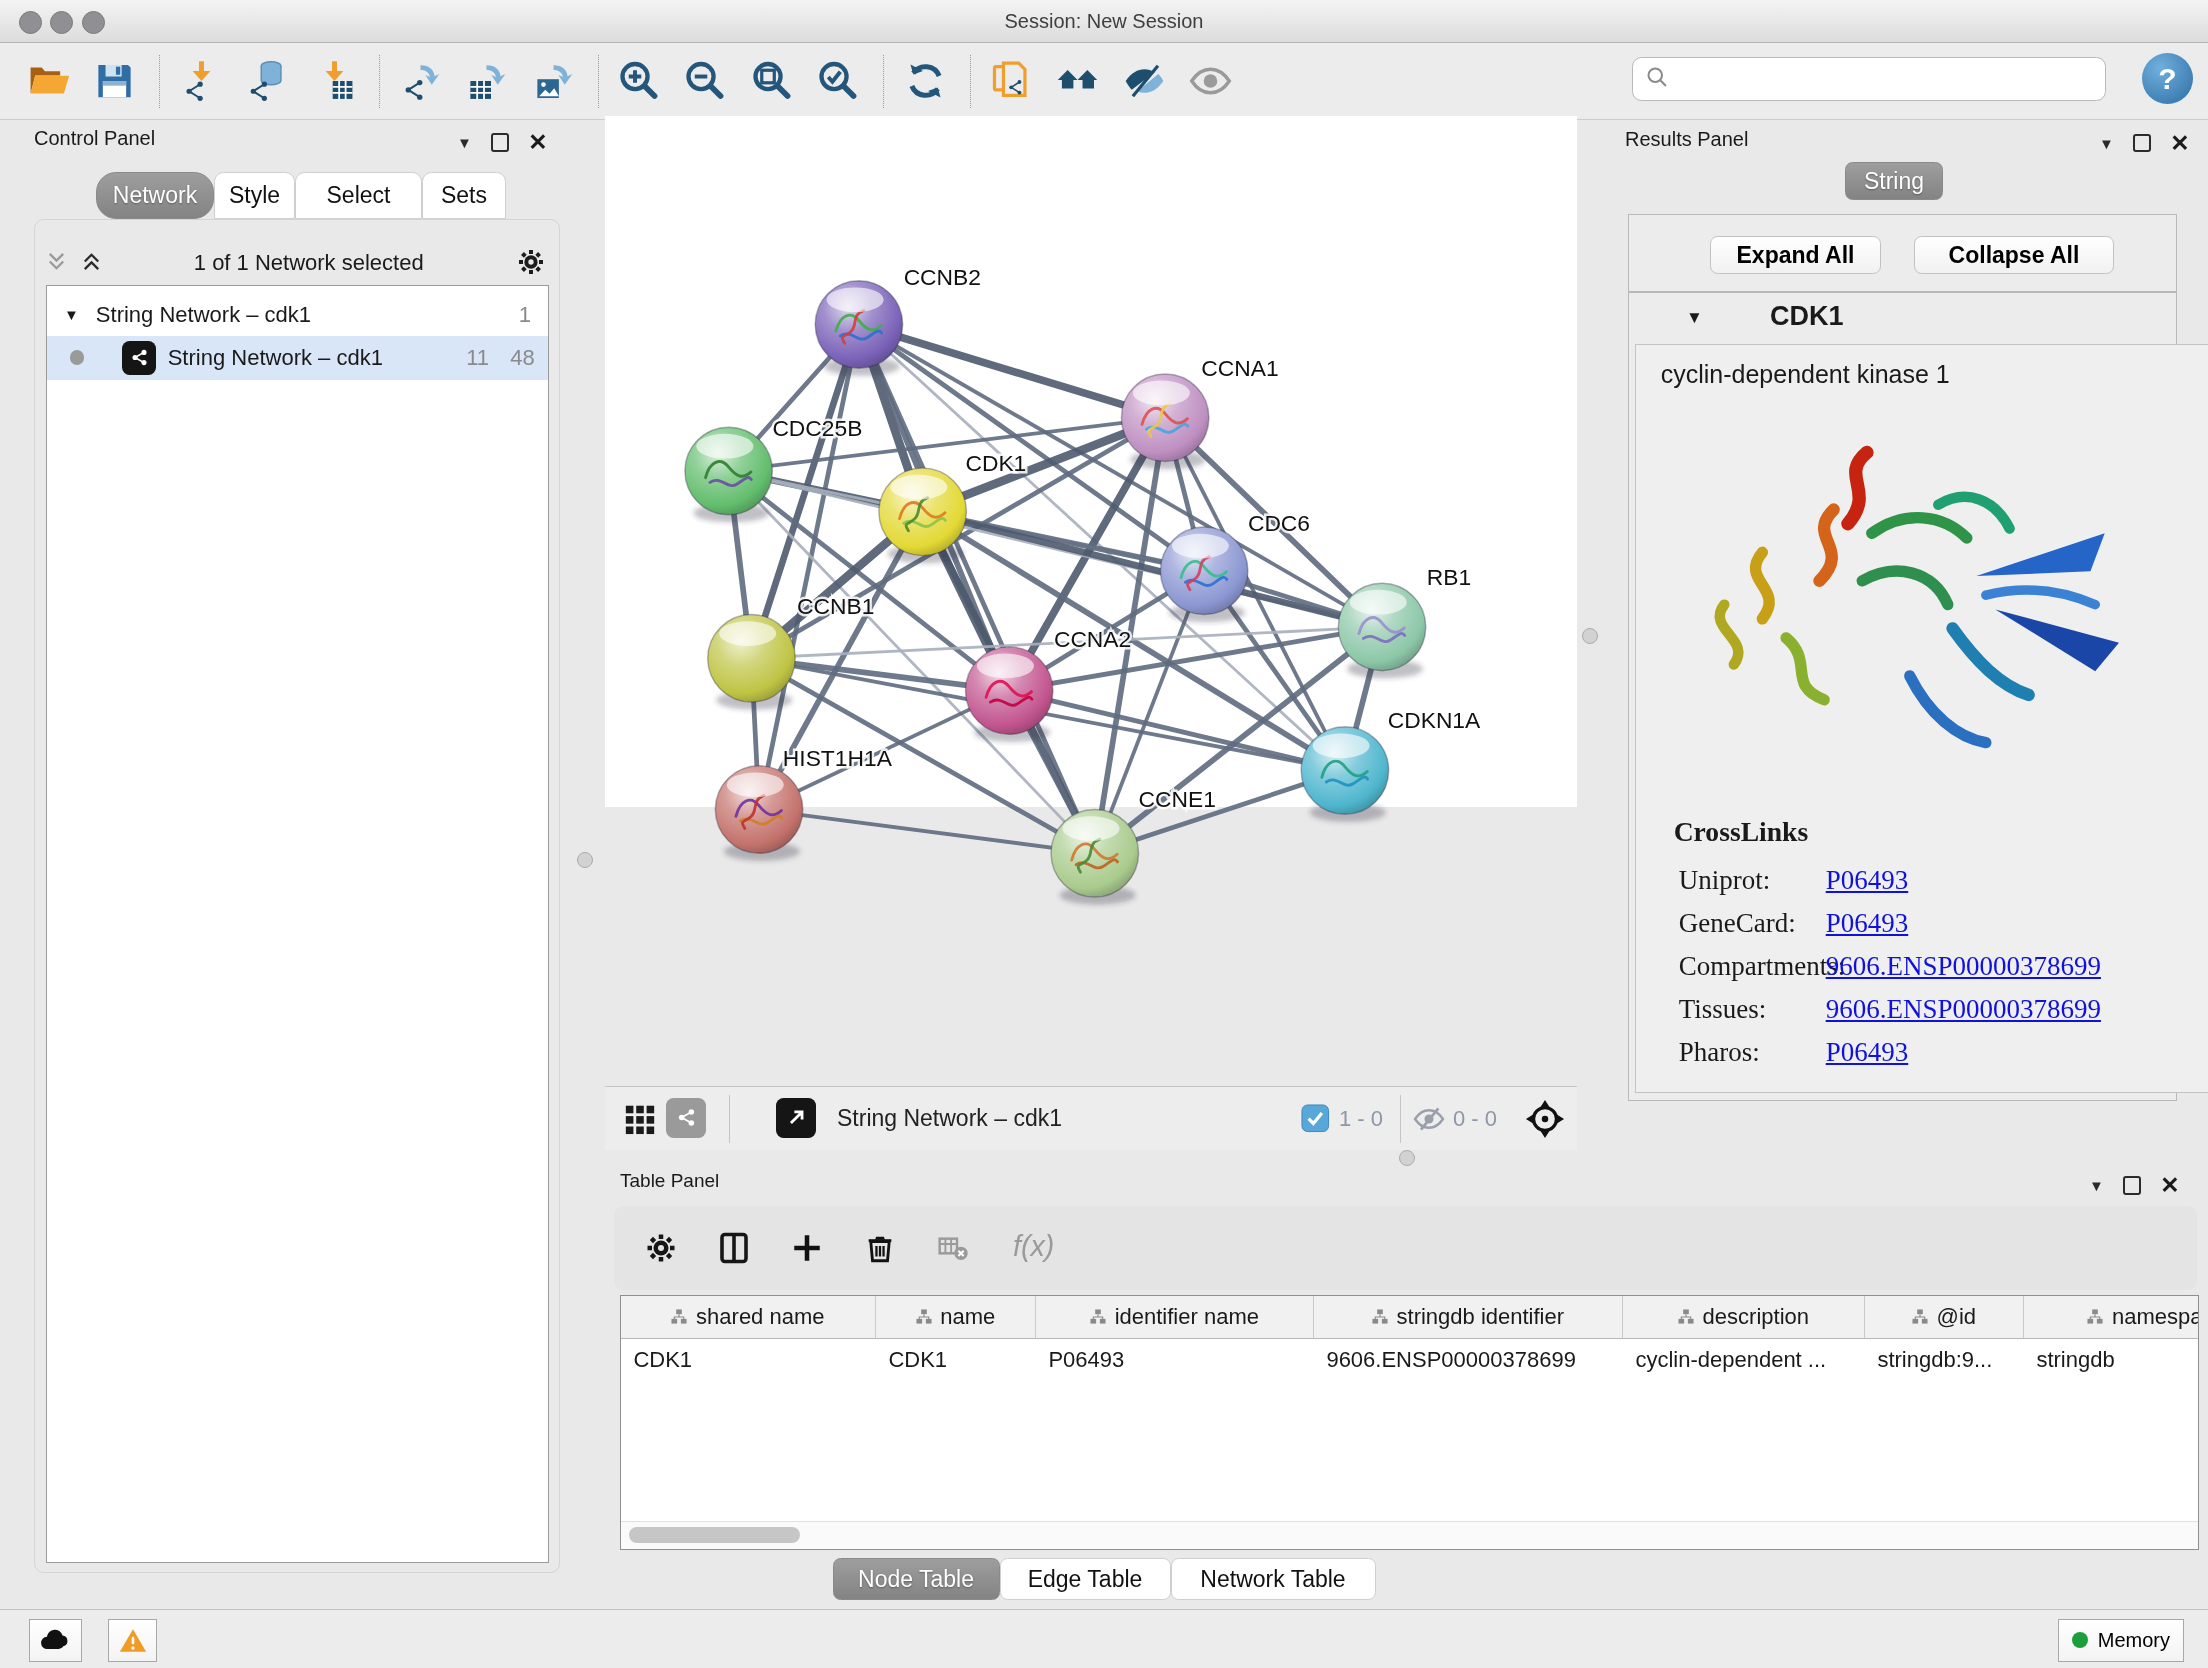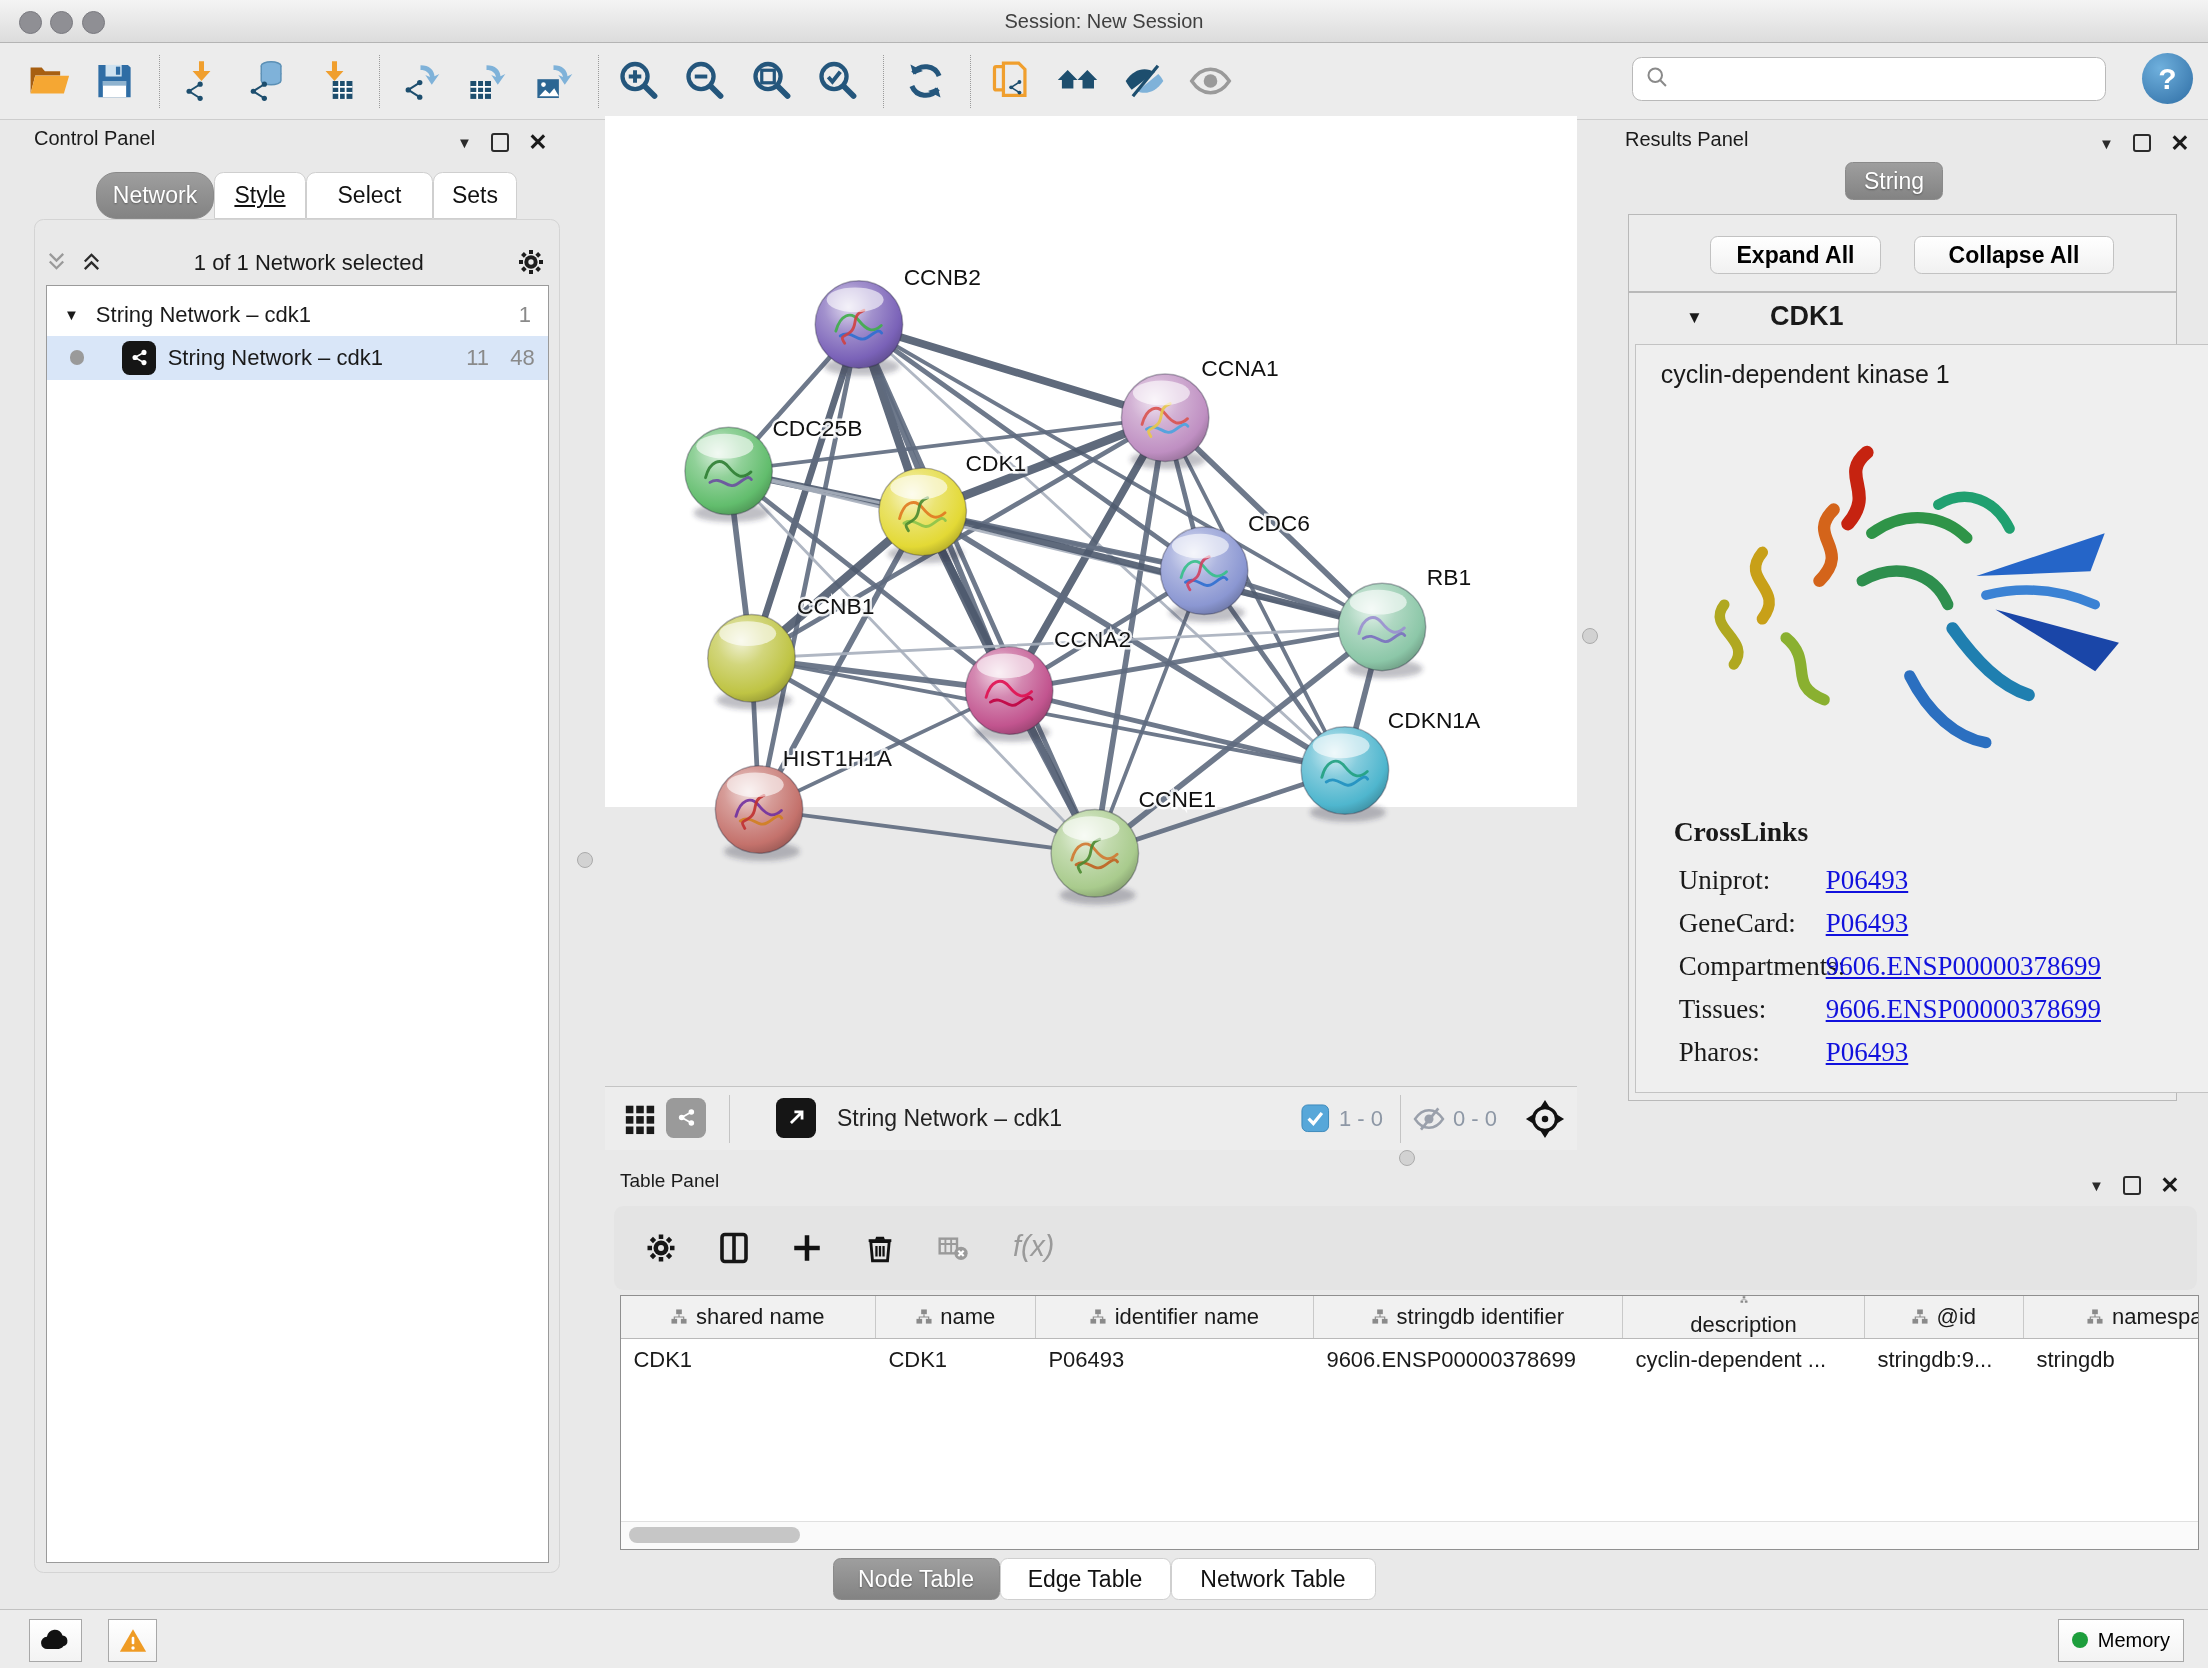--- a/index.html
+++ b/index.html
@@ -288,21 +288,21 @@
   <button class="helpbtn">?</button>
 
   <div class="cp-title panel-title">Control Panel</div>
   <div class="pctl" style="left:457px;top:131px">
     <span class="tri">▼</span>
     <span class="sq"></span>
     <span class="xx">✕</span>
   </div>
   <div class="cp-tabs" id="cp-tabs">
       <div class="tab active" style="width: 118px;">Network</div>
-      <div class="tab" style="width: 92px; text-decoration: underline;">Style</div>
+      <div class="tab" style="width: 81px;">Style</div>
       <div class="tab" style="width: 127px;">Select</div>
       <div class="tab" style="width: 84px;">Sets</div>
     </div>
   <div class="cp-box"></div>
   <div class="cp-status">
     <span class="chev">
       <svg width="23" height="23" viewBox="0 0 24 24">
           <path d="M5 4l7 7 7-7M5 12l7 7 7-7" fill="none" stroke="#9a9a9a" stroke-width="2.4"></path>
         </svg>
     </span>
@@ -783,21 +783,21 @@
           <svg width="16" height="16" viewBox="0 0 17 17">
             <g fill="#8a8a8a">
               <rect x="5.5" y="0.5" width="6" height="5"></rect>
               <rect x="0.5" y="10.5" width="6" height="5"></rect>
               <rect x="10.5" y="10.5" width="6" height="5"></rect>
             </g>
             <path d="M8.5 5.5v3M3.5 10.5v-2h10v2" fill="none" stroke="#8a8a8a" stroke-width="1.2"></path>
           </svg>
           <span>stringdb identifier</span>
         </div>
-        <div class="gh" style="width: 242px; flex-direction: column;">
+        <div class="gh" style="width: 242px;">
           <svg width="16" height="16" viewBox="0 0 17 17">
             <g fill="#8a8a8a">
               <rect x="5.5" y="0.5" width="6" height="5"></rect>
               <rect x="0.5" y="10.5" width="6" height="5"></rect>
               <rect x="10.5" y="10.5" width="6" height="5"></rect>
             </g>
             <path d="M8.5 5.5v3M3.5 10.5v-2h10v2" fill="none" stroke="#8a8a8a" stroke-width="1.2"></path>
           </svg>
           <span>description</span>
         </div>

